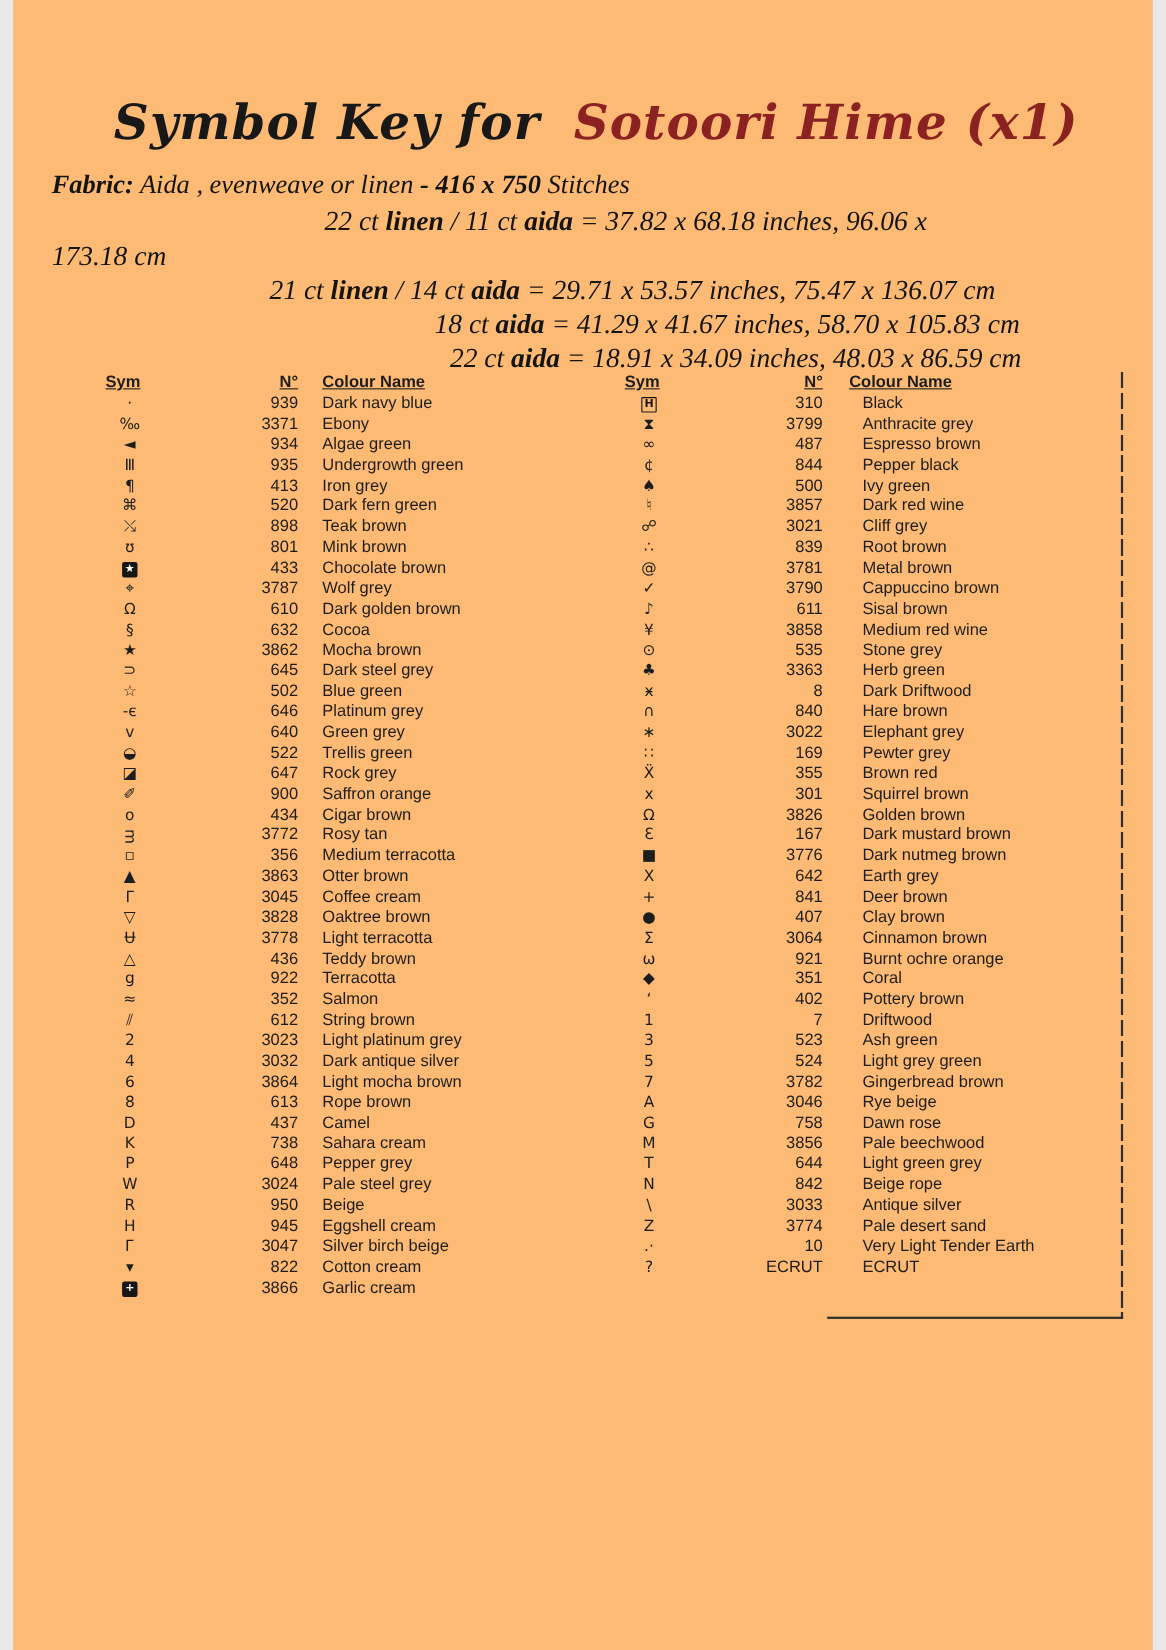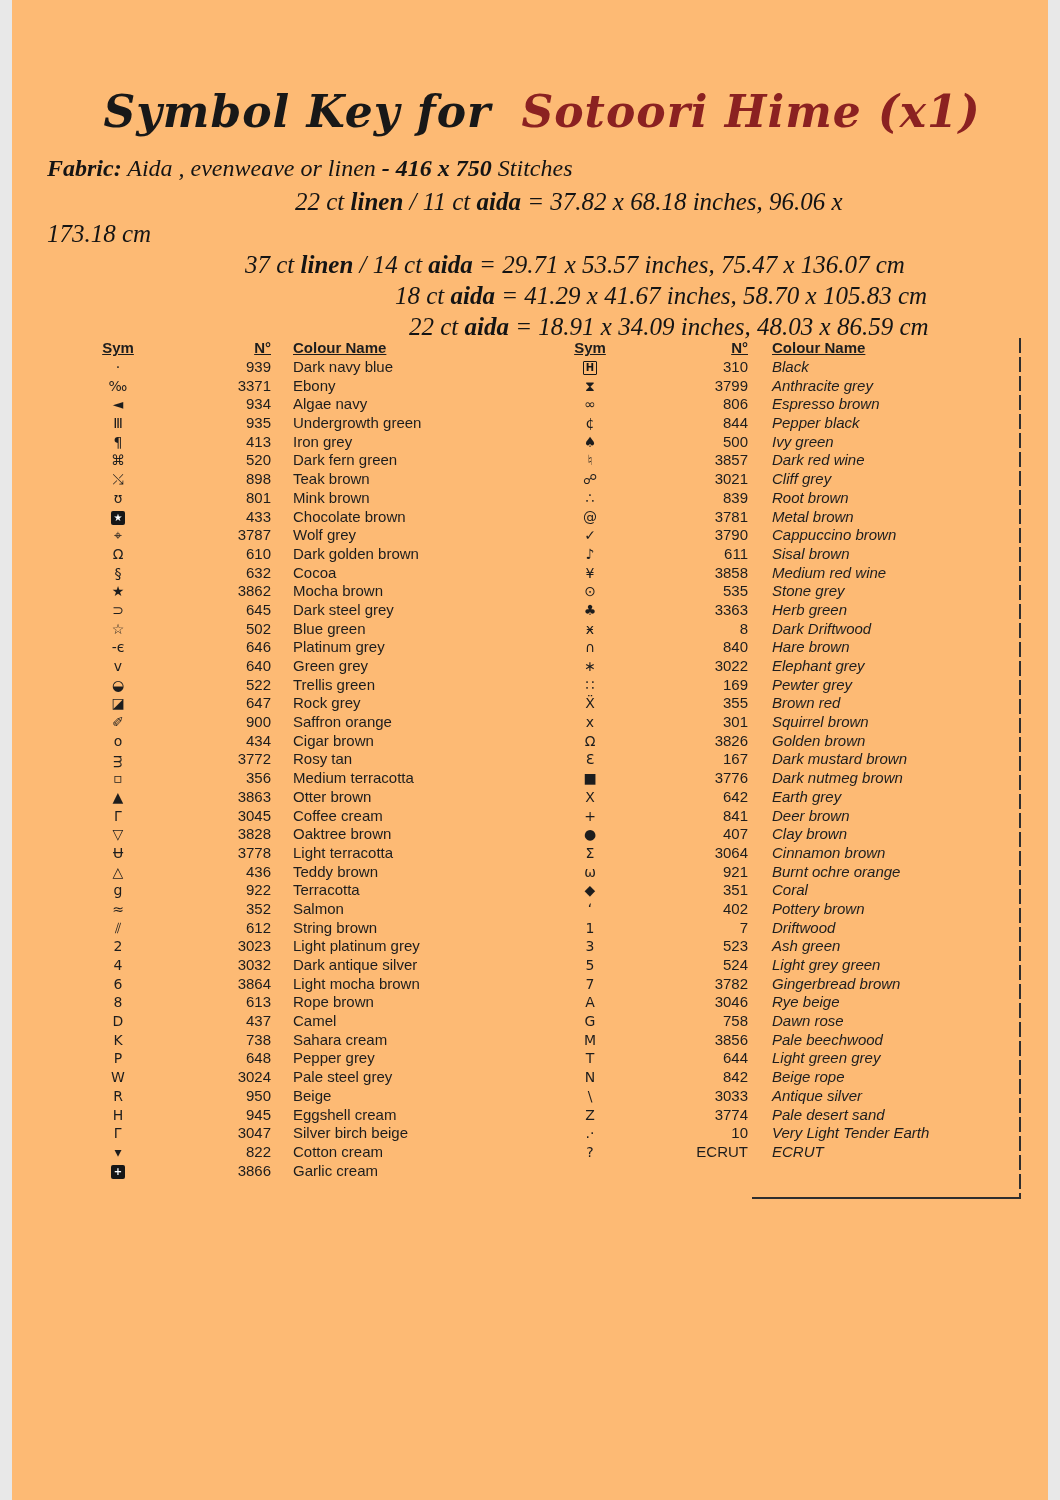--- a/index.html
+++ b/index.html
@@ -25,35 +25,35 @@
   #fab0{left:35px;top:155px;font-size:24px;}
   #fab1{left:283px;top:188px;}
   #fab2{left:35px;top:220px;}
   #fab3{left:233px;top:251px;}
   #fab4{left:383px;top:282px;}
   #fab5{left:397px;top:313px;font-family:Liberation Serif, serif;}
   
   .hdr{position:absolute;top:339px;display:flex;font-size:15px;font-weight:bold;}
   .hdr-left{left:84px;}
   .hdr-right{left:556px;}
-  .h-sym{width:44px;text-align:center;text-decoration:underline;}
+  .h-sym{width:44px;text-align:left;text-decoration:underline;}
   .h-num{width:131px;text-align:right;text-decoration:underline;}
   .hdr-right .h-num{width:136px;}
   .h-name{margin-left:22px;text-decoration:underline;}
   .hdr-right .h-name{margin-left:24px;}
   
   .rows{position:absolute;top:358px;}
   #left-rows{left:84px;}
   #right-rows{left:556px;}
   .row{display:flex;height:18.7px;line-height:18.7px;font-size:15px;}
   .sym{flex:0 0 44px;text-align:center;font-family:"DejaVu Sans",sans-serif;font-size:14px;}
   .num{flex:0 0 131px;text-align:right;font-size:15px;}
   #right-rows .num{flex:0 0 136px;}
   .name{margin-left:22px;white-space:nowrap;}
-  #right-rows .name{margin-left:24px;font-style:italic;}
+  #right-rows .name{margin-left:36px;}
   
   .sym .chip{display:inline-block;width:14px;height:14px;line-height:14px;
     font-size:10px;text-align:center;vertical-align:1px;border-radius:2px;}
   .sym.boxed .chip{background:#161616;color:#ffffff;font-weight:bold;}
   .sym.framed .chip{border:1.5px solid #161616;color:#161616;width:12px;height:12px;
     line-height:12px;box-sizing:content-box;font-weight:bold;border-radius:1px;}
   
   .v-border{
     position:absolute;left:1007px;top:338px;width:2px;height:861px;
     background:repeating-linear-gradient(to bottom,#2e2e2e 0 15px,transparent 15px 19px);
@@ -67,21 +67,21 @@
 
   <div class="title">
     <span class="t-prefix">Symbol Key for</span>
     <span class="t-name" style="color: rgb(139, 33, 33);">Sotoori Hime (x1)</span>
   </div>
 
   <div>
     <div class="fab" id="fab0"><b>Fabric:</b><span>  Aida , evenweave or  linen </span><b>- 416 x 750 </b><span>Stitches</span></div>
     <div class="fab" id="fab1"><span>22 ct </span><b>linen</b><span> / 11 ct </span><b>aida</b><span> = 37.82 x 68.18 inches, 96.06 x</span></div>
     <div class="fab" id="fab2"><span>173.18 cm</span></div>
-    <div class="fab" id="fab3"><span>37 ct </span><b>linen</b><span> / 14 ct </span><b>aida</b><span> = 29.71 x 53.57 inches, 75.47 x 136.07 cm</span></div>
+    <div class="fab" id="fab3"><span>21 ct </span><b>linen</b><span> / 14 ct </span><b>aida</b><span> = 29.71 x 53.57 inches, 75.47 x 136.07 cm</span></div>
     <div class="fab" id="fab4"><span>18 ct </span><b>aida</b><span>  = 41.29 x 41.67 inches, 58.70 x 105.83 cm</span></div>
     <div class="fab" id="fab5"><span>22 ct </span><b>aida</b><span> = 18.91 x 34.09 inches, 48.03 x 86.59 cm</span></div>
   </div>
 
   <div class="hdr hdr-left">
     <span class="h-sym">Sym</span>
     <span class="h-num">N°</span>
     <span class="h-name">Colour Name</span>
   </div>
   <div class="hdr hdr-right">
@@ -97,21 +97,21 @@
         <span class="name">Dark navy blue</span>
       </div>
       <div class="row">
         <span class="sym">‰</span>
         <span class="num">3371</span>
         <span class="name">Ebony</span>
       </div>
       <div class="row">
         <span class="sym">◄</span>
         <span class="num">934</span>
-        <span class="name">Algae navy</span>
+        <span class="name">Algae green</span>
       </div>
       <div class="row">
         <span class="sym">Ⅲ</span>
         <span class="num">935</span>
         <span class="name">Undergrowth green</span>
       </div>
       <div class="row">
         <span class="sym">¶</span>
         <span class="num">413</span>
         <span class="name">Iron grey</span>
@@ -318,21 +318,21 @@
         <span class="num">310</span>
         <span class="name">Black</span>
       </div>
       <div class="row">
         <span class="sym">⧗</span>
         <span class="num">3799</span>
         <span class="name">Anthracite grey</span>
       </div>
       <div class="row">
         <span class="sym">∞</span>
-        <span class="num">806</span>
+        <span class="num">487</span>
         <span class="name">Espresso brown</span>
       </div>
       <div class="row">
         <span class="sym">¢</span>
         <span class="num">844</span>
         <span class="name">Pepper black</span>
       </div>
       <div class="row">
         <span class="sym">♠</span>
         <span class="num">500</span>

